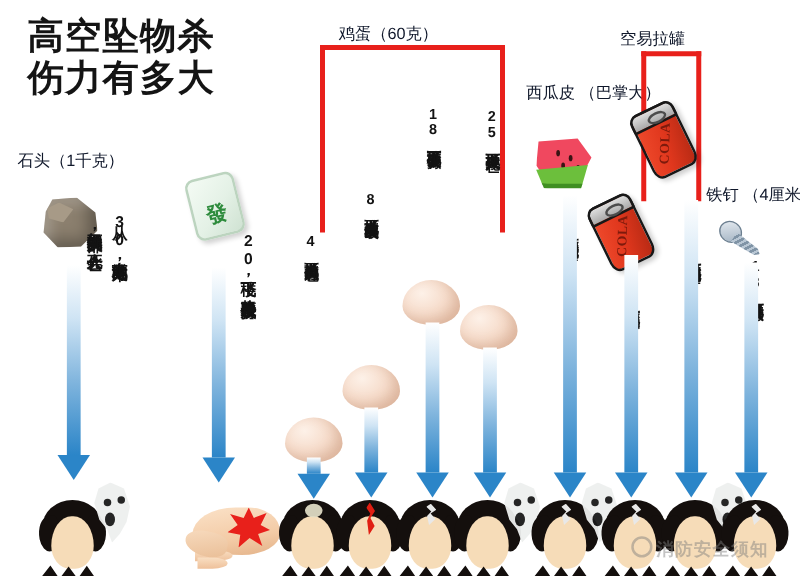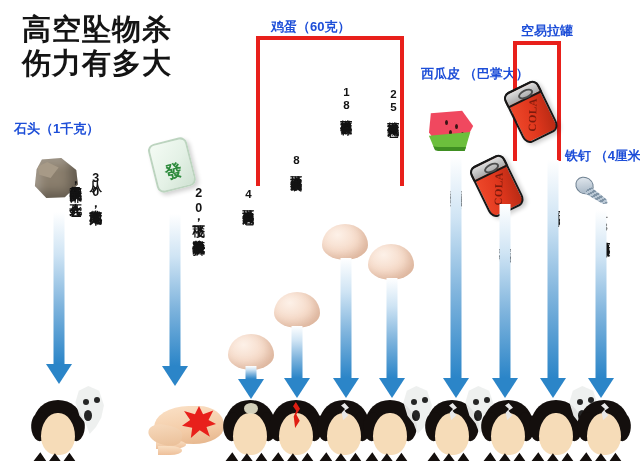--- a/index.html
+++ b/index.html
@@ -5,21 +5,21 @@
   html,body{margin:0;padding:0;background:#fff;}
   body{width:640px;height:461px;position:relative;overflow:hidden;
        font-family:"Liberation Sans","DejaVu Sans",sans-serif;color:#1a1a1a;}
   #stage{position:absolute;left:0;top:0;width:542px;height:461px;}
 
   .title{position:absolute;left:22px;top:12px;width:220px;
          font-size:29px;font-weight:bold;line-height:1.18;letter-spacing:1px;color:#141414;}
   .title span{display:block;}
 
   
-  .grp{position:absolute;font-size:13px;font-weight:bold;white-space:nowrap;color:#1d4ed8;}
+  .grp{position:absolute;font-size:13px;font-weight:normal;white-space:nowrap;color:#0f172a;}
   .grp.two{line-height:1.25;text-align:left;}
 
   
   .bracket{position:absolute;border-top:4px solid #e8201b;
            border-left:4px solid #e8201b;border-right:4px solid #e8201b;
            box-sizing:border-box;}
 
   
   .vtext{position:absolute;writing-mode:vertical-rl;text-orientation:upright;
          font-size:11.5px;font-weight:bold;line-height:1.42;color:#131313;
@@ -139,21 +139,21 @@
   <div class="grp" style="left:14px;top:120px;">石头（1千克）</div>
 
 
   <div class="grp" style="left:271px;top:18px;">鸡蛋（60克）</div>
 
   <div class="grp two" style="left:421px;top:66px;width:62px;">
     <span>西瓜皮</span>
     <span>（巴掌大）</span>
   </div>
 
-  <div class="grp" style="left:521px;top:22px;">空易拉罐</div>
+  <div class="grp" style="left:496px;top:22px;">空易拉罐</div>
 
   <div class="grp two" style="left:565px;top:148px;width:70px;">
     <span>铁钉</span>
     <span>（4厘米长）</span>
   </div>
 
   <div class="bracket" style="left:256px;top:36px;width:148px;height:150px;"></div>
   <div class="bracket" style="left:513px;top:41px;width:48px;height:120px;"></div>
 
   <div class="stone" style="left:34px;top:158px;"></div>
@@ -326,14 +326,17 @@
     <div class="m"></div>
   </div>
 
   <div class="person" style="left:576px;top:397px;">
     <div class="hair"></div>
       <div class="face"></div>
       <div class="crack"></div>
       <div class="shoulder"></div>
   </div>
 
+  <div class="watermark">
+    <span class="wm-dot"></span><span>消防安全须知</span>
+  </div>
 
 </div>
 
 </body></html>

